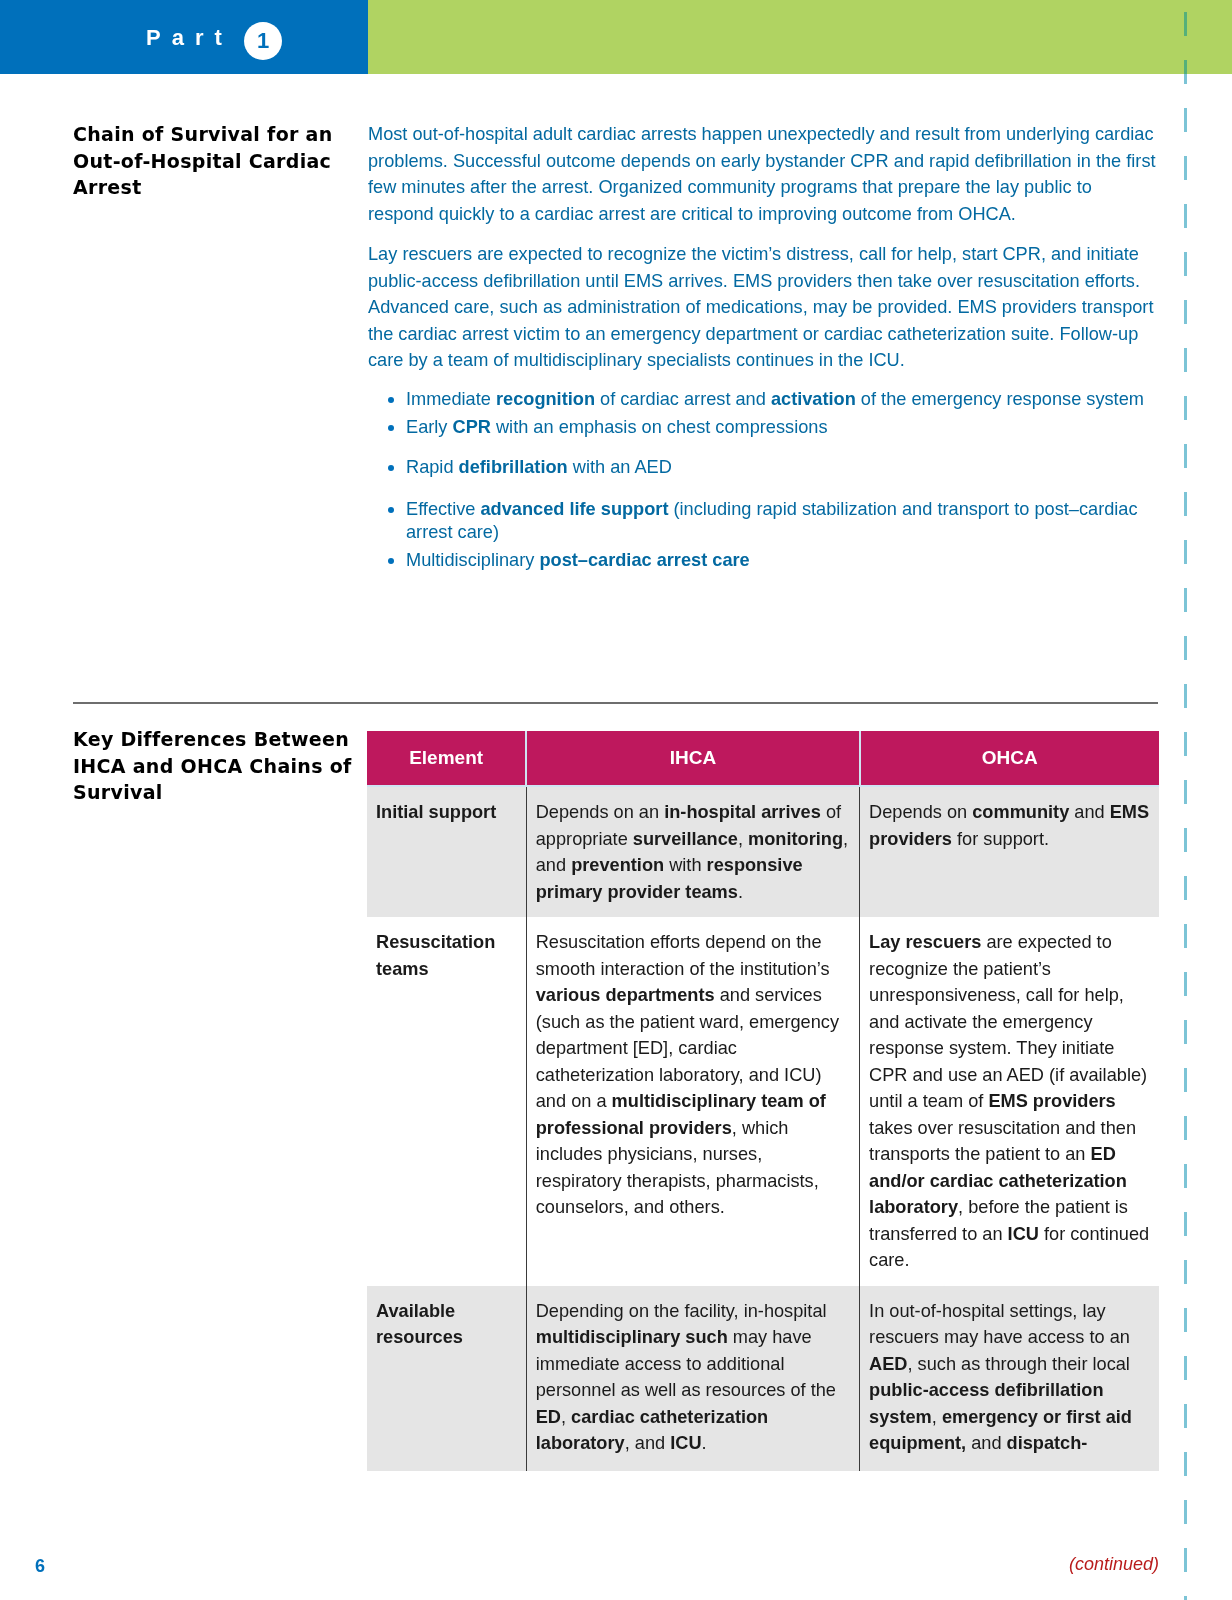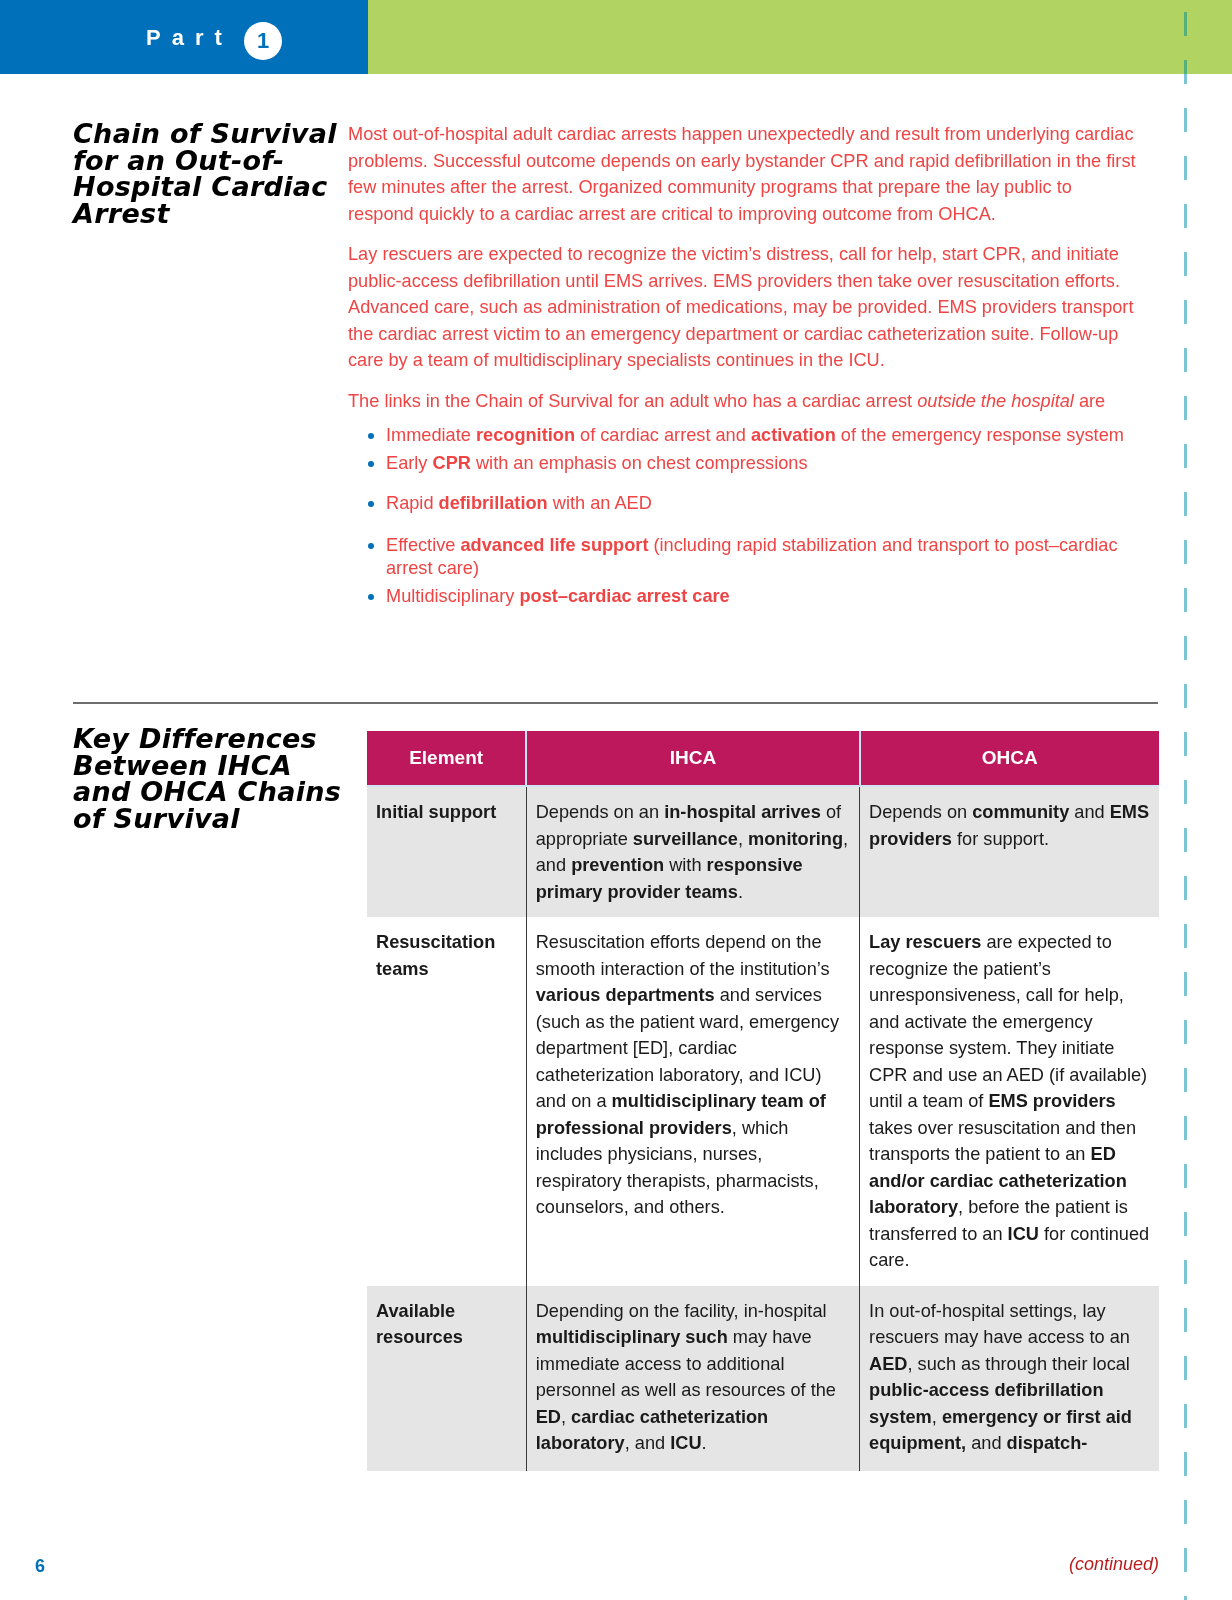--- a/index.html
+++ b/index.html
@@ -35,26 +35,26 @@
   .dash-rail-top {
     position: absolute; left: 1184px; top: 0; width: 3px; height: 74px;
     background: repeating-linear-gradient(to bottom,
       transparent 0px, transparent 12px,
       #55b07a 12px, #55b07a 36px,
       transparent 36px, transparent 48px);
   }
   .side-heading {
     position: absolute; left: 73px; width: 280px;
     font-family: "DejaVu Sans", sans-serif;
-    font-weight: bold; font-style: italic; font-size: 27px; line-height: 26.5px;
+    font-weight: bold; font-size: 19px; line-height: 26.5px;
     color: #000000; letter-spacing: 0.3px;
   }
   .body-col {
-    position: absolute; left: 348px; width: 790px;
-    font-size: 18.2px; line-height: 26.5px; color: #ef4444;
+    position: absolute; left: 368px; width: 790px;
+    font-size: 18.2px; line-height: 26.5px; color: #0369a1;
   }
   .body-col p { margin: 0 0 14px 0; }
   .bullets { list-style: none; margin: 0; padding: 0 0 0 38px; }
   .bullets li { position: relative; margin-bottom: 2px; line-height: 23px; }
   .bullets li::before {
     content: ""; position: absolute; left: -18px; top: 9px;
     width: 6px; height: 6px; border-radius: 50%; background: #0070bb;
   }
   .divider {
     position: absolute; left: 73px; top: 702px; width: 1085px; height: 2px;
@@ -100,21 +100,20 @@
 <span class="part-num">1</span>
 
 <div class="dash-rail"></div>
 <div class="dash-rail-top"></div>
 
 <h2 class="side-heading" style="top:121px; margin:0;">Chain of Survival for an Out-of-Hospital Cardiac Arrest</h2>
 
 <div class="body-col" style="top:121px;">
   <p>Most out-of-hospital adult cardiac arrests happen unexpectedly and result from underlying cardiac problems. Successful outcome depends on early bystander CPR and rapid defibrillation in the first few minutes after the arrest. Organized community programs that prepare the lay public to respond quickly to a cardiac arrest are critical to improving outcome from OHCA.</p>
   <p>Lay rescuers are expected to recognize the victim’s distress, call for help, start CPR, and initiate public-access defibrillation until EMS arrives. EMS providers then take over resuscitation efforts. Advanced care, such as administration of medications, may be provided. EMS providers transport the cardiac arrest victim to an emergency department or cardiac catheterization suite. Follow-up care by a team of multidisciplinary specialists continues in the ICU.</p>
-  <p style="margin-bottom:10px;">The links in the Chain of Survival for an adult who has a cardiac arrest <i>outside the hospital</i> are</p>
   <ul class="bullets">
     <li>Immediate <b>recognition</b> of cardiac arrest and <b>activation</b> of the emergency response system</li>
     <li style="margin-top:5px;">Early <b>CPR</b> with an emphasis on chest compressions</li>
     <li style="margin-top:17px;">Rapid <b>defibrillation</b> with an AED</li>
     <li style="margin-top:19px;">Effective <b>advanced life support</b> (including rapid stabilization and transport to post–cardiac arrest care)</li>
     <li style="margin-top:5px;">Multidisciplinary <b>post–cardiac arrest care</b></li>
   </ul>
 </div>
 
 <div class="divider"></div>

